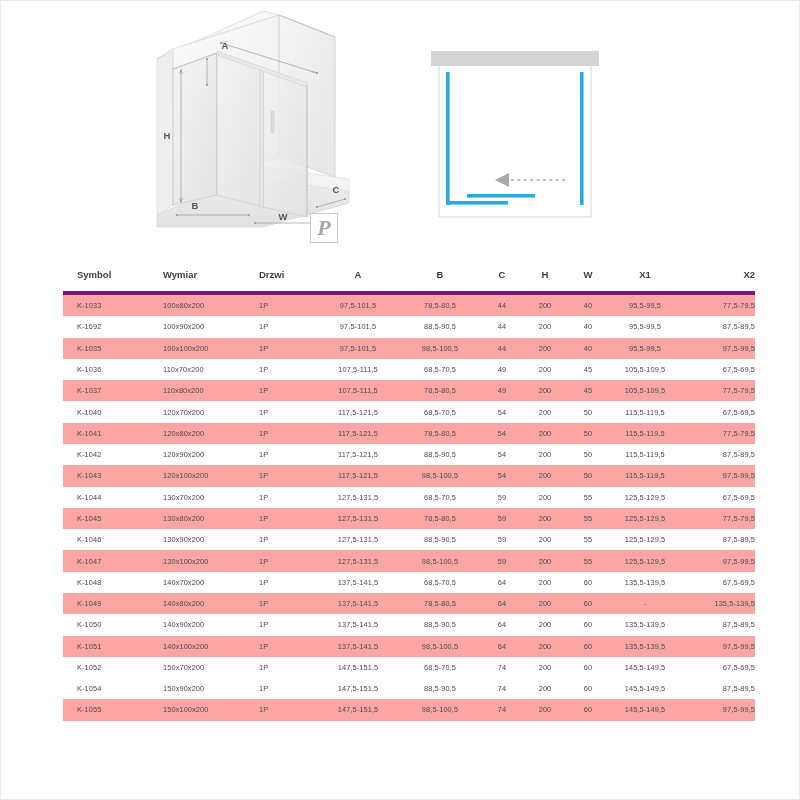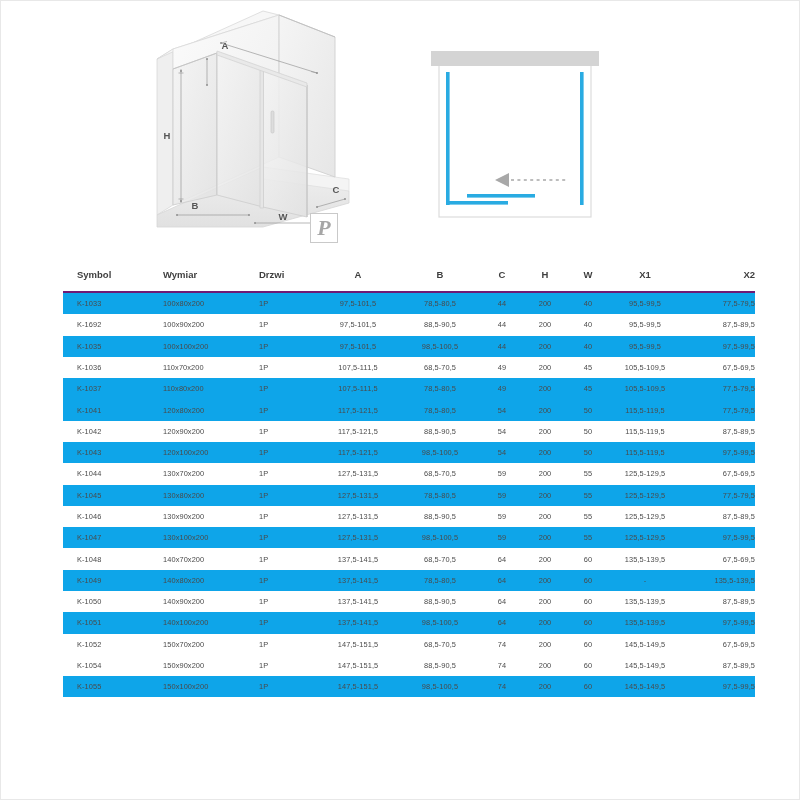--- a/index.html
+++ b/index.html
@@ -66,31 +66,31 @@
   table.spec {
     width: 676px;
     border-collapse: collapse;
     table-layout: fixed;
   }
   table.spec thead th {
     font-size: 9.5px;
     font-weight: bold;
     color: #3f3f3f;
     padding: 10px 0 11px 0;
-    border-bottom: 2px solid #701a75;
+    border-bottom: 4px solid #701a75;
     white-space: nowrap;
   }
   table.spec tbody td {
     font-size: 7.4px;
     color: #4a4a4a;
     padding: 6.15px 0;
     white-space: nowrap;
     letter-spacing: 0.1px;
   }
-  table.spec tbody tr.alt { background: #0ea5e9; }
+  table.spec tbody tr.alt { background: #fca5a5; }
 
   
   .c-sym   { text-align: left; padding-left: 14px !important; width: 86px; }
   .c-wym   { text-align: left; padding-left: 14px !important; width: 96px; }
   .c-drz   { text-align: left; padding-left: 14px !important; width: 72px; }
   .c-a     { text-align: center; width: 82px; }
   .c-b     { text-align: center; width: 82px; }
   .c-c     { text-align: center; width: 42px; }
   .c-h     { text-align: center; width: 44px; }
   .c-w     { text-align: center; width: 42px; }
@@ -296,20 +296,32 @@
             <td class="c-wym">110x80x200</td>
             <td class="c-drz">1P</td>
             <td class="c-a">107,5-111,5</td>
             <td class="c-b">78,5-80,5</td>
             <td class="c-c">49</td>
             <td class="c-h">200</td>
             <td class="c-w">45</td>
             <td class="c-x1">105,5-109,5</td>
             <td class="c-x2">77,5-79,5</td>
           </tr>
+          <tr>
+            <td class="c-sym">K-1040</td>
+            <td class="c-wym">120x70x200</td>
+            <td class="c-drz">1P</td>
+            <td class="c-a">117,5-121,5</td>
+            <td class="c-b">68,5-70,5</td>
+            <td class="c-c">54</td>
+            <td class="c-h">200</td>
+            <td class="c-w">50</td>
+            <td class="c-x1">115,5-119,5</td>
+            <td class="c-x2">67,5-69,5</td>
+          </tr>
           <tr class="alt">
             <td class="c-sym">K-1041</td>
             <td class="c-wym">120x80x200</td>
             <td class="c-drz">1P</td>
             <td class="c-a">117,5-121,5</td>
             <td class="c-b">78,5-80,5</td>
             <td class="c-c">54</td>
             <td class="c-h">200</td>
             <td class="c-w">50</td>
             <td class="c-x1">115,5-119,5</td>

